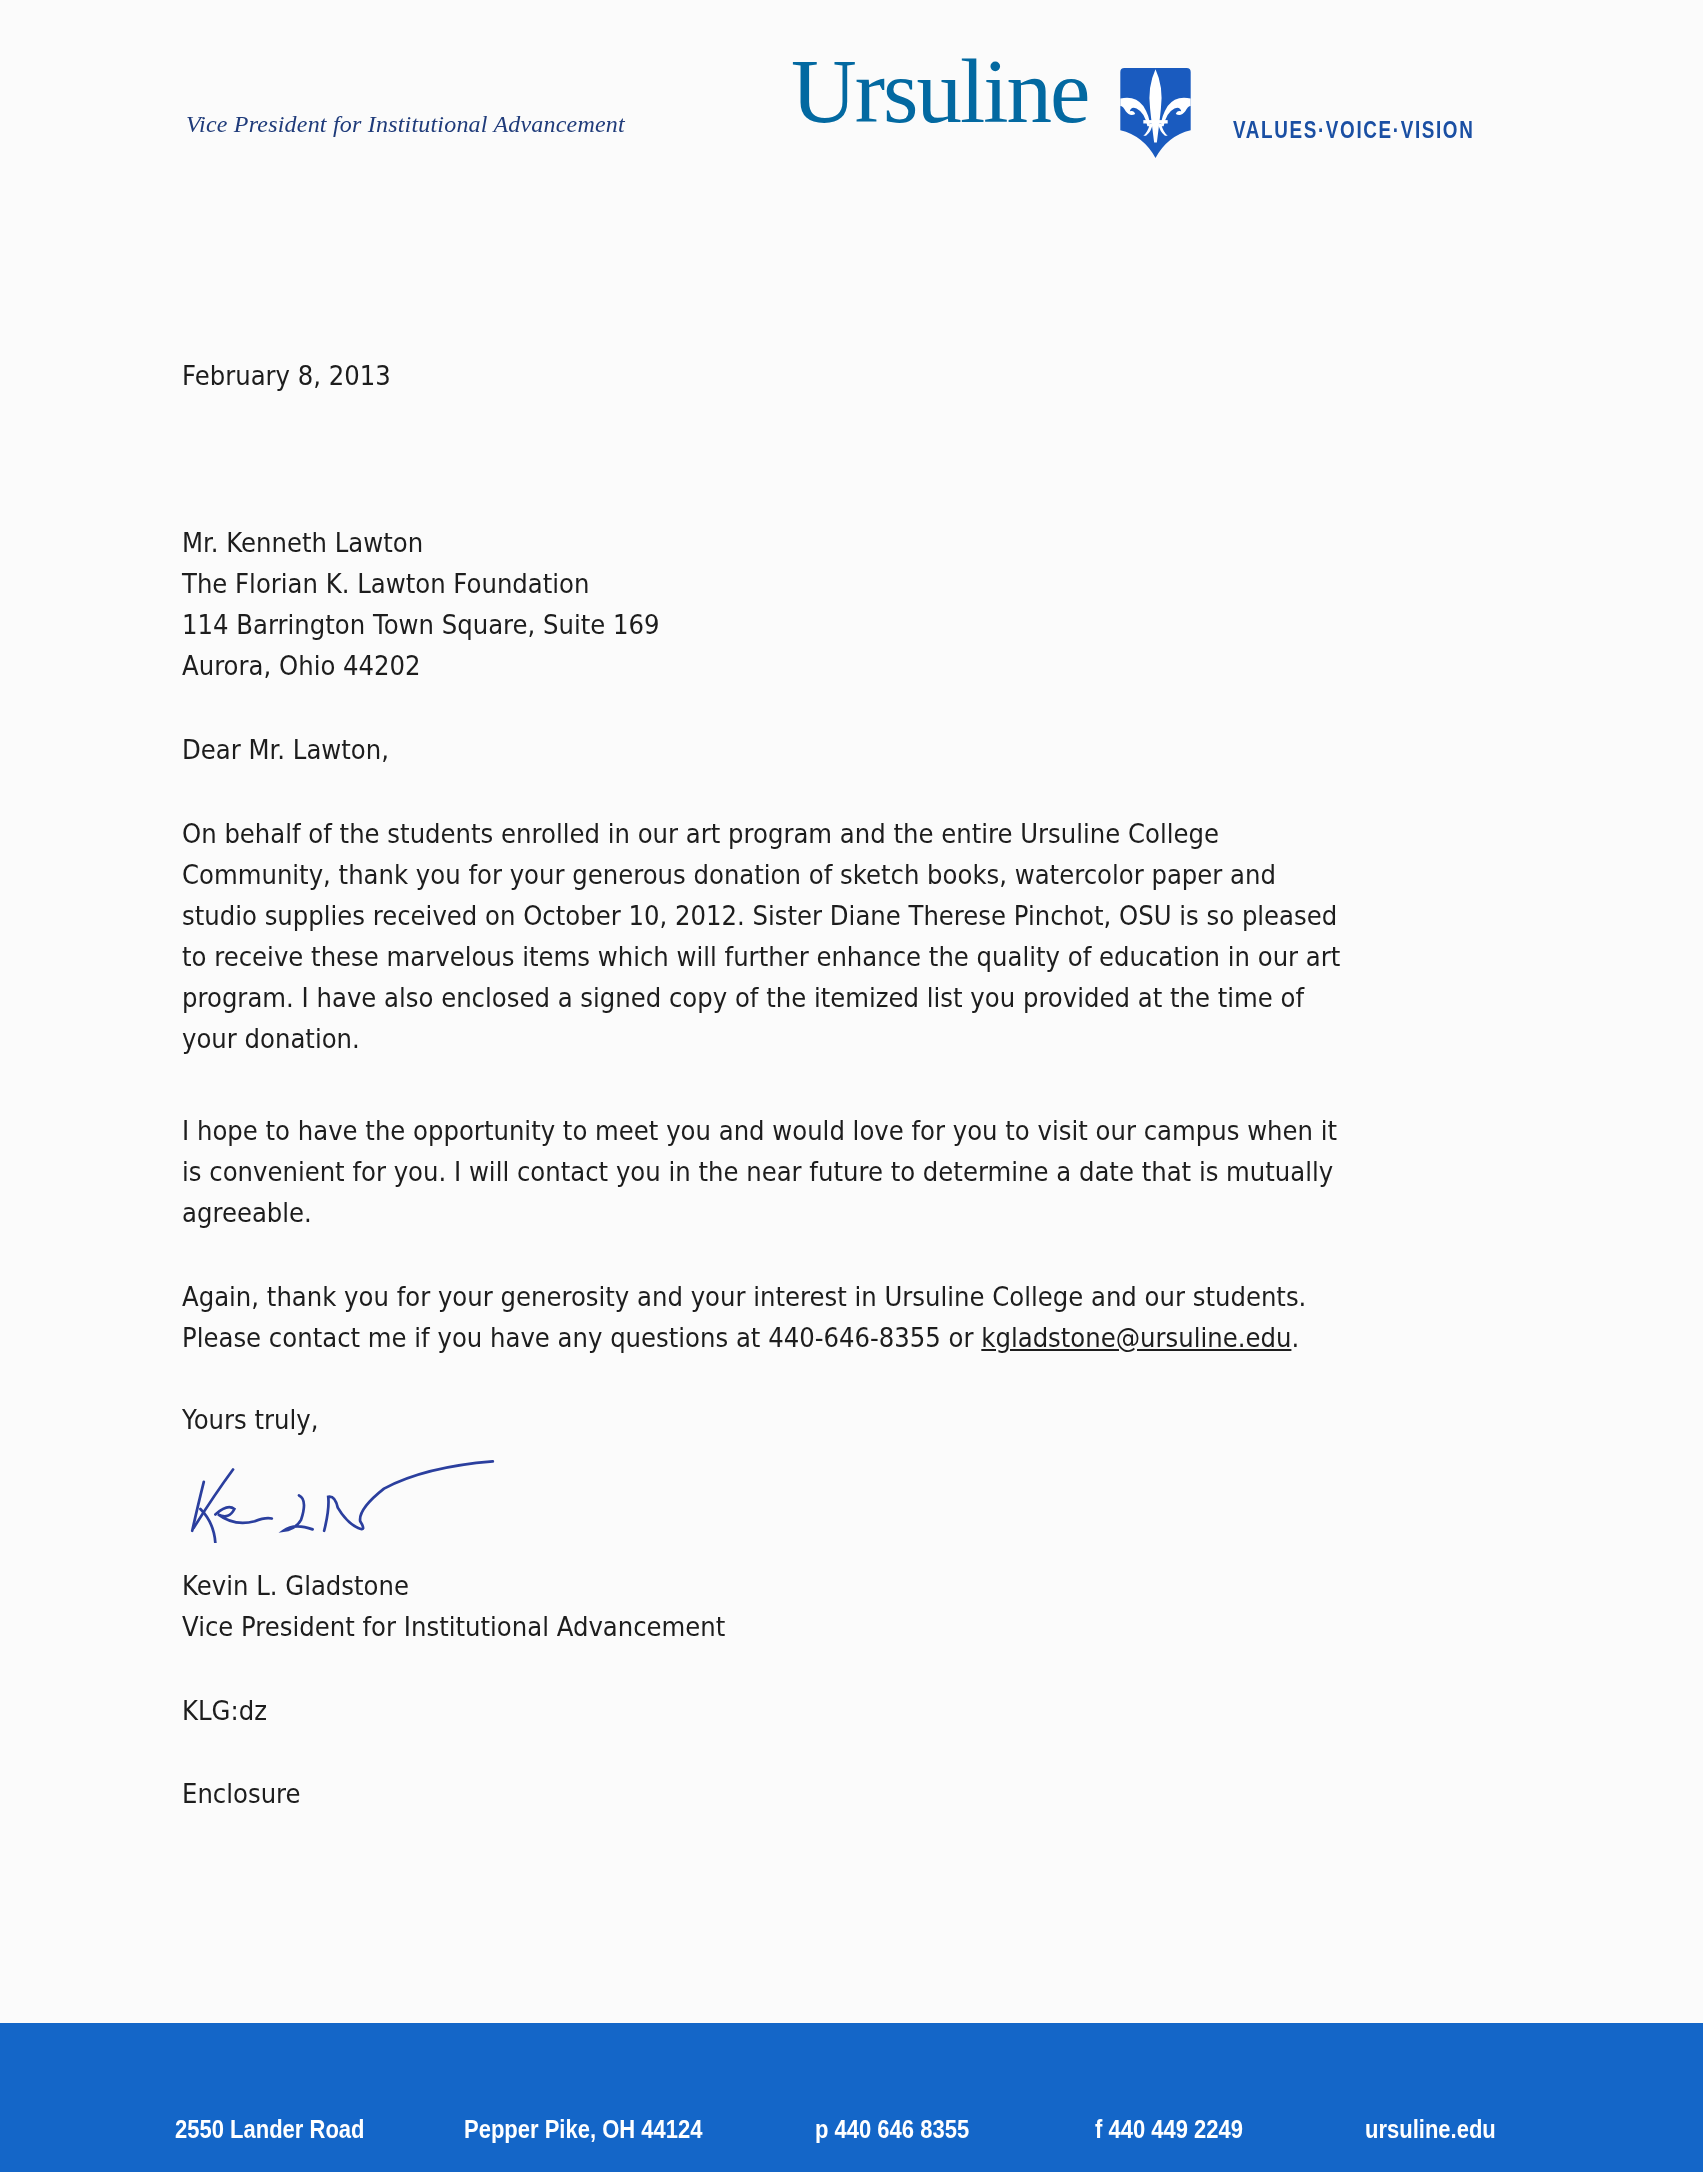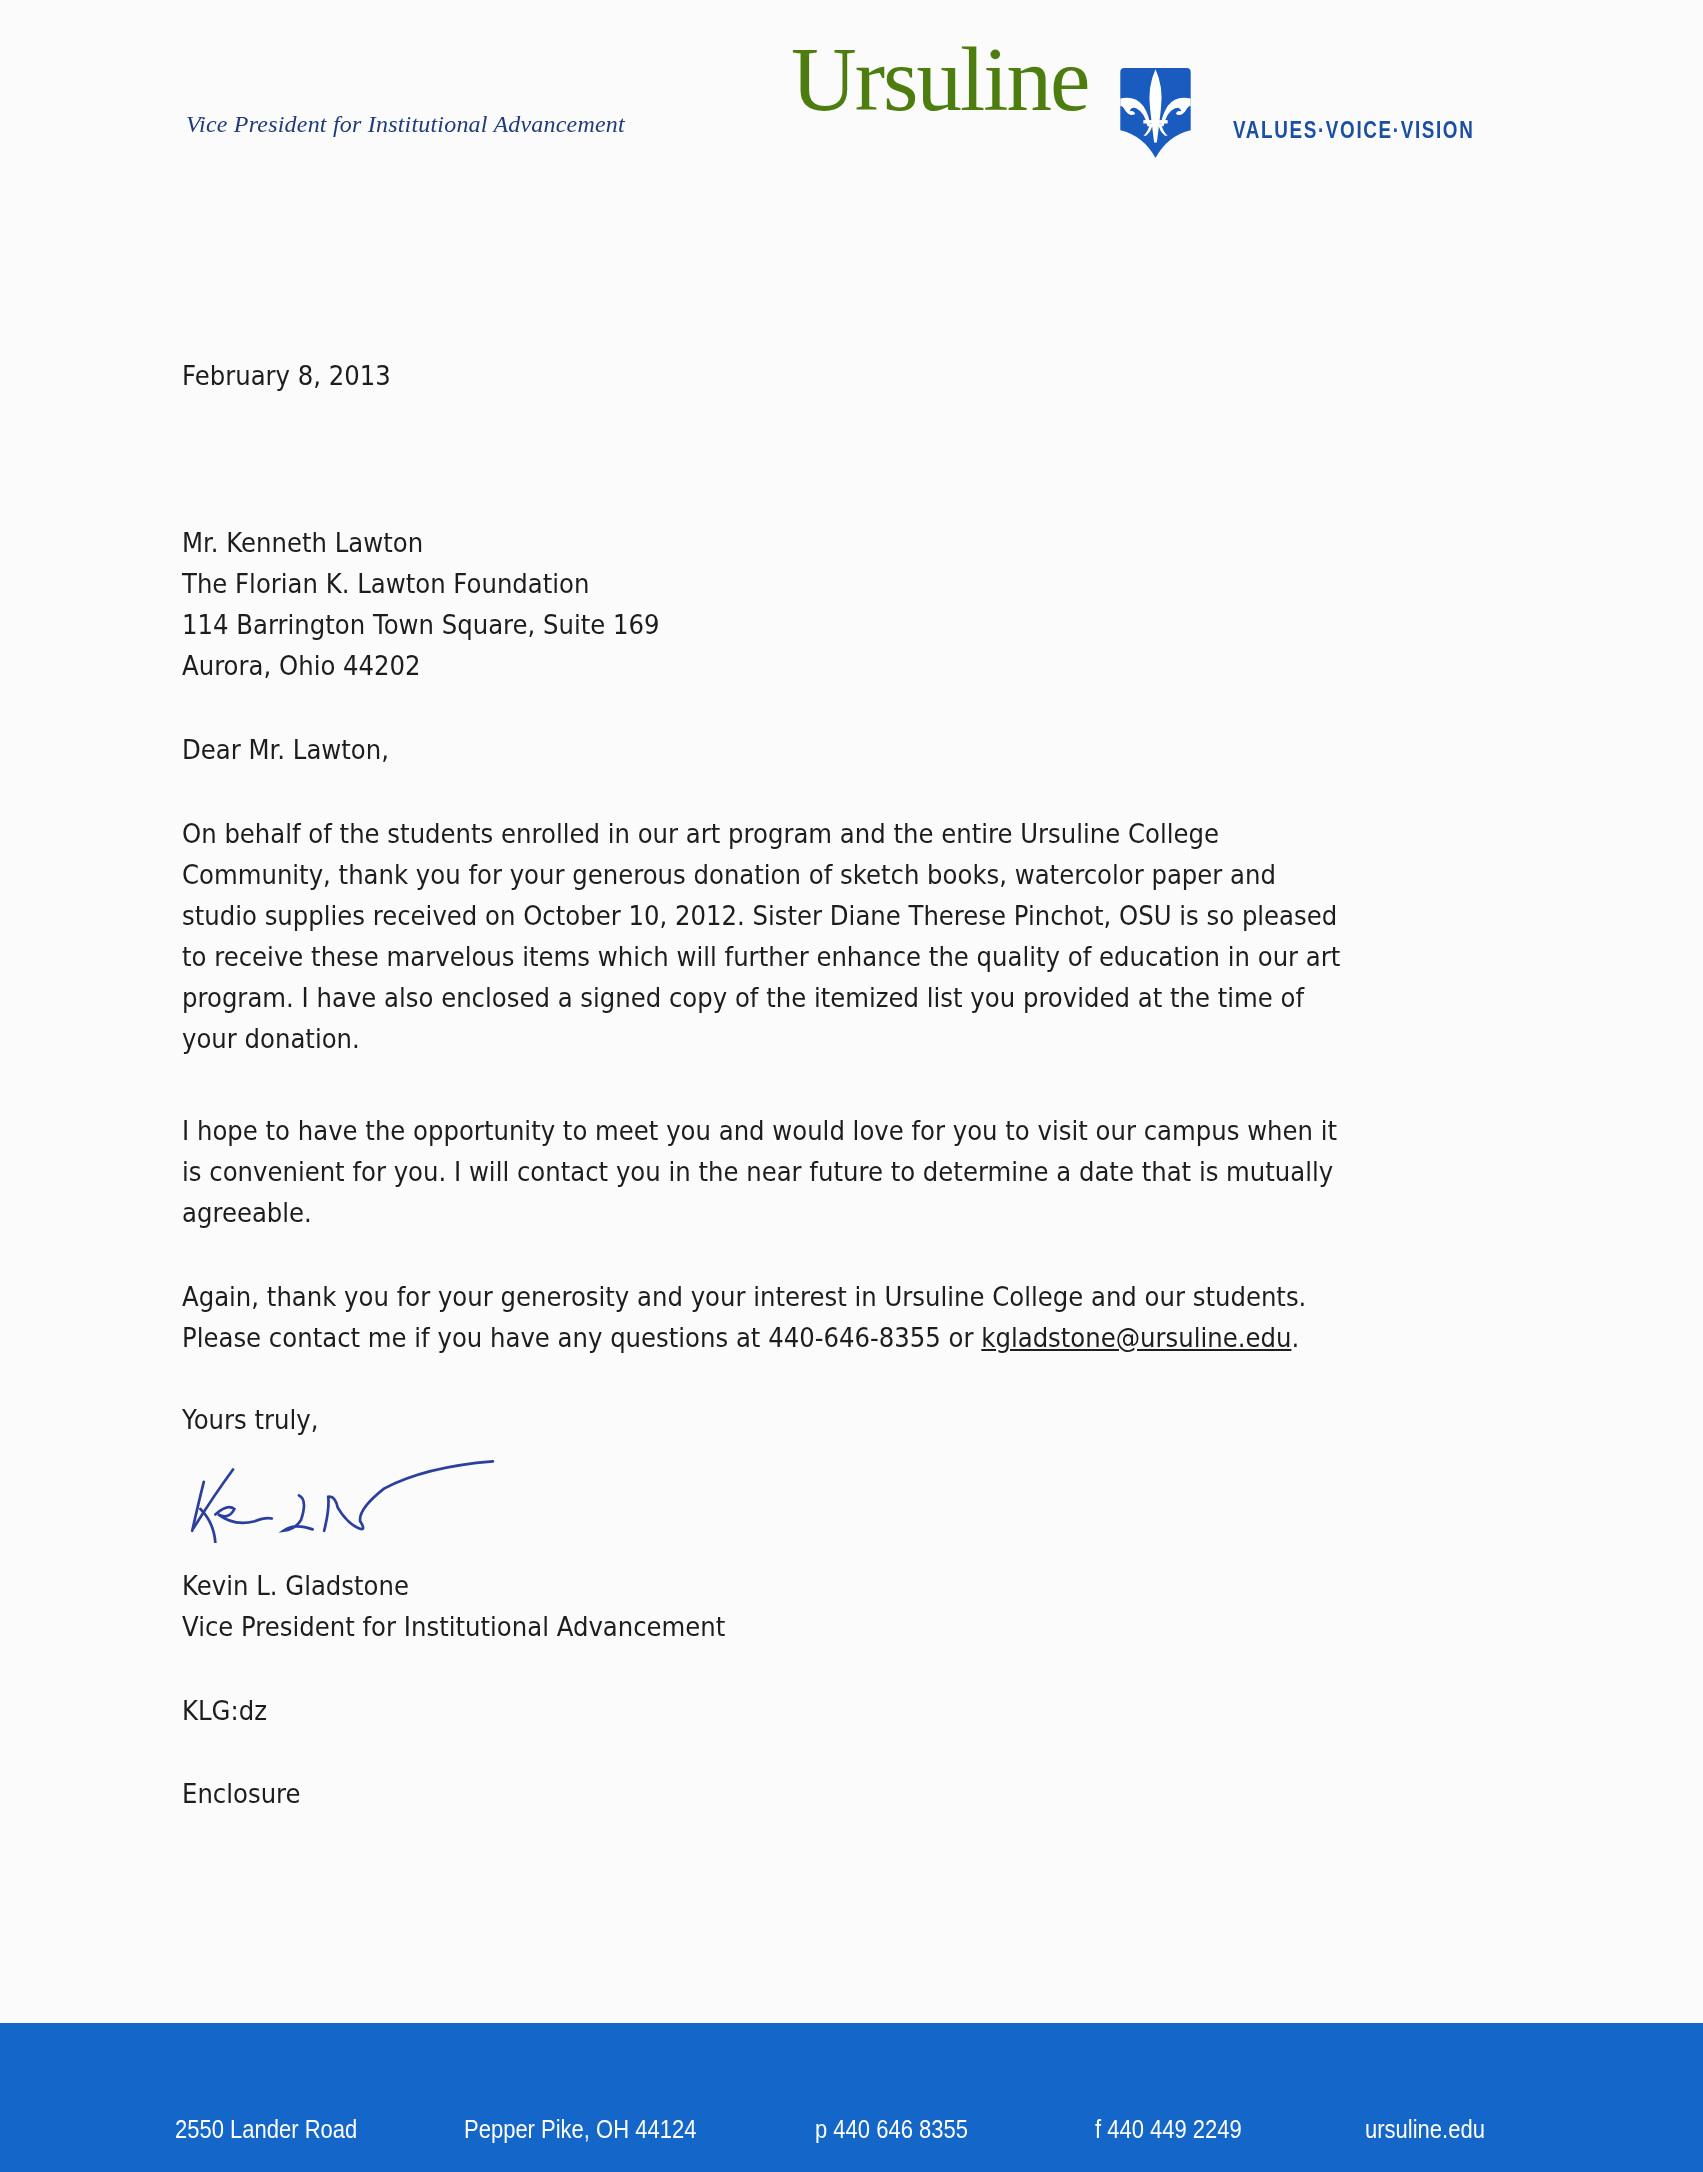--- a/index.html
+++ b/index.html
@@ -8,23 +8,23 @@
     background: #fbfbfb;
     font-family: "DejaVu Sans", "Liberation Sans", sans-serif;
     color: #1a1a1a;
   }
   .letterhead-subtitle {
     position: absolute; left: 186px; top: 111px;
     font-family: "Liberation Serif", "DejaVu Serif", serif;
     font-style: italic; font-size: 24px; color: #1f3b7a; letter-spacing: 0.2px;
   }
   .logo-wordmark {
-    position: absolute; left: 791px; top: 34px;
+    position: absolute; left: 791px; top: 46px;
     font-family: "Liberation Serif", "DejaVu Serif", serif;
-    font-size: 91px; line-height: 91px; color: #4d7c0f; letter-spacing: -2px;
+    font-size: 91px; line-height: 91px; color: #0369a1; letter-spacing: -2px;
   }
   .logo-shield { position: absolute; left: 1120px; top: 68px; width: 71px; height: 90px; }
   .tagline {
     position: absolute; left: 1233px; top: 117px;
     font-family: "Liberation Sans", "DejaVu Sans", sans-serif;
     font-weight: bold; font-size: 23px; color: #1a4fa3; letter-spacing: 2px;
     transform: scaleX(0.82); transform-origin: left;
   }
   .text {
     position: absolute; left: 182px;
@@ -32,20 +32,21 @@
     font-size: 26.5px; line-height: 41px; color: #1d1d1d;
     transform: scaleX(0.92); transform-origin: left;
     white-space: nowrap;
   }
   .block { display: block; }
   .email-link { color: #1d1d1d; text-decoration: underline; }
   .signature { position: absolute; left: 180px; top: 1441px; width: 476px; height: 102px; }
   .footer-band {
     position: absolute; left: 0; top: 2023px; width: 1703px; height: 150px;
     background: #1466c8;
+    font-weight: bold;
   }
   .footer-item {
     position: absolute; top: 92px;
     font-family: "Liberation Sans", "DejaVu Sans", sans-serif;
     font-size: 25px; color: #ffffff;
     transform: scaleX(0.88); transform-origin: left; white-space: nowrap;
   }
 </style>
 </head>
 <body>

